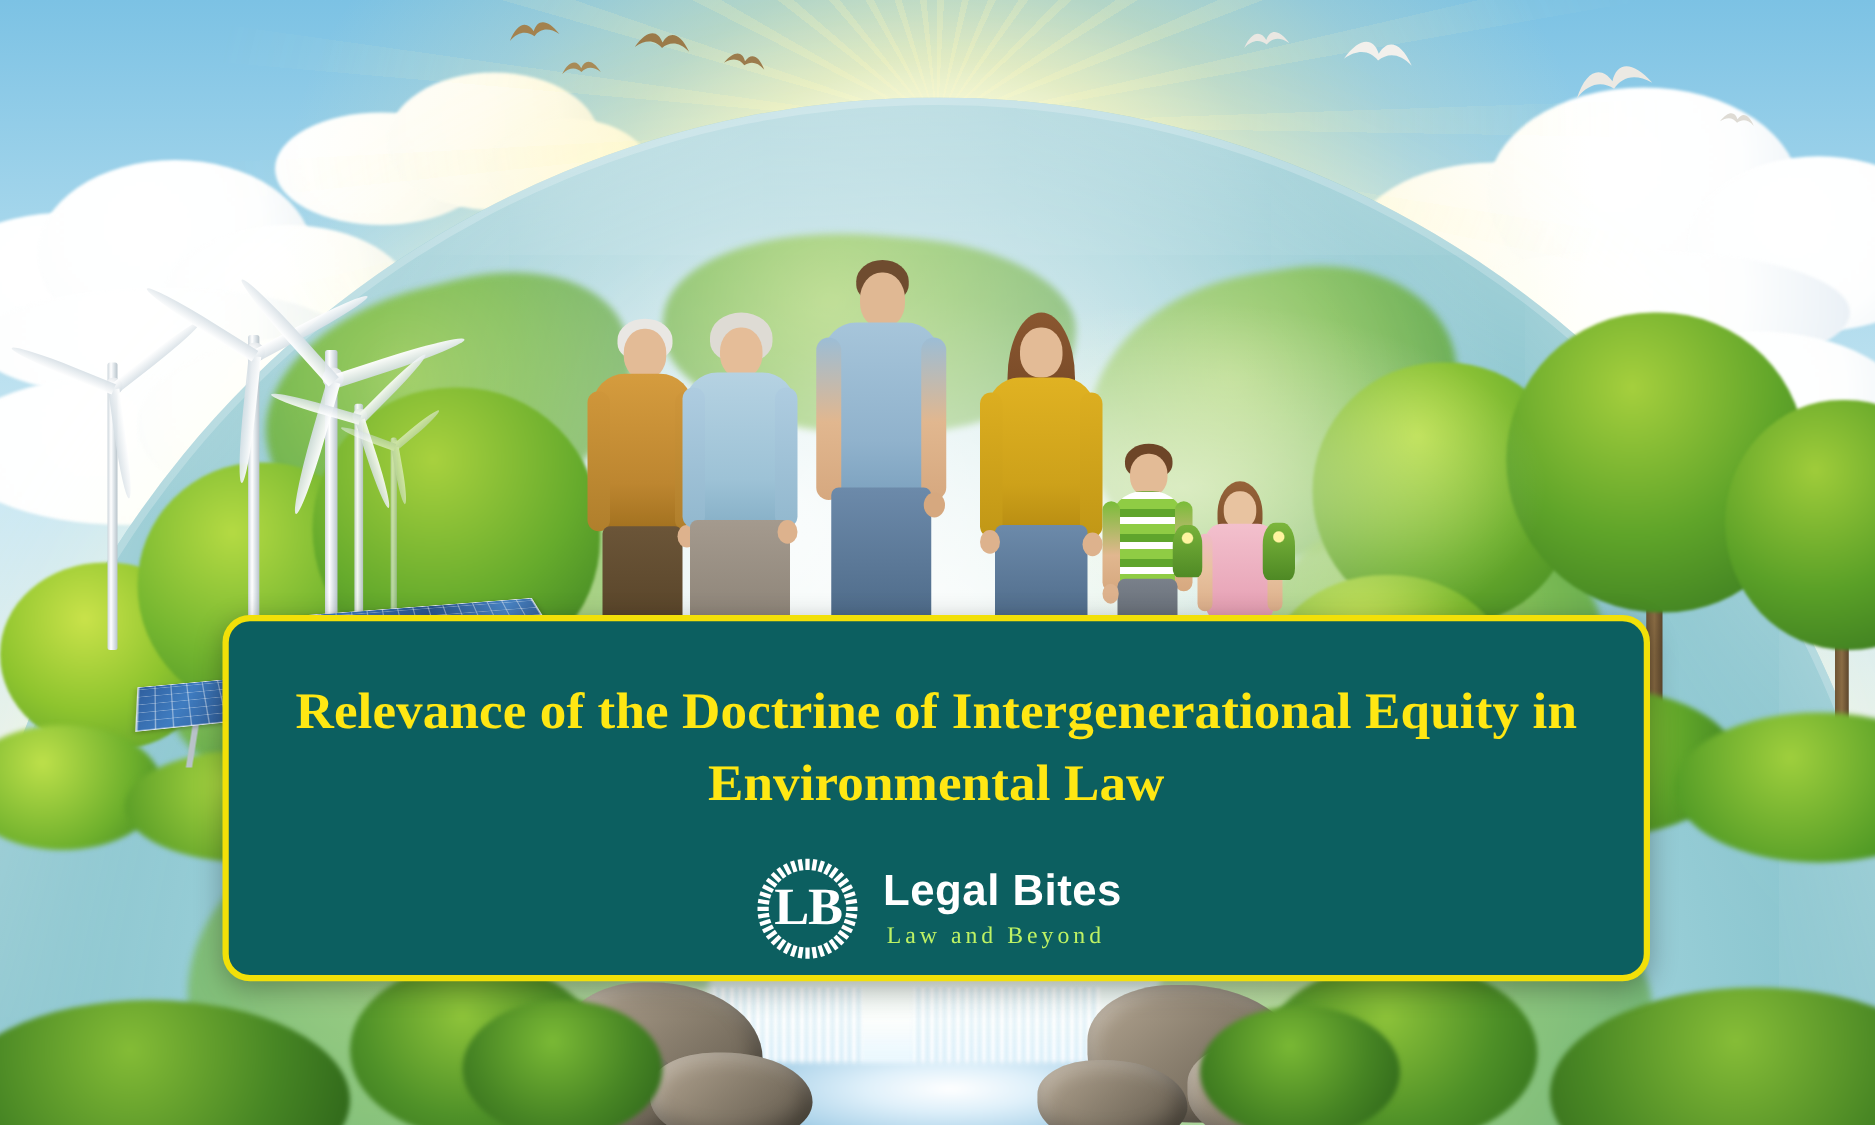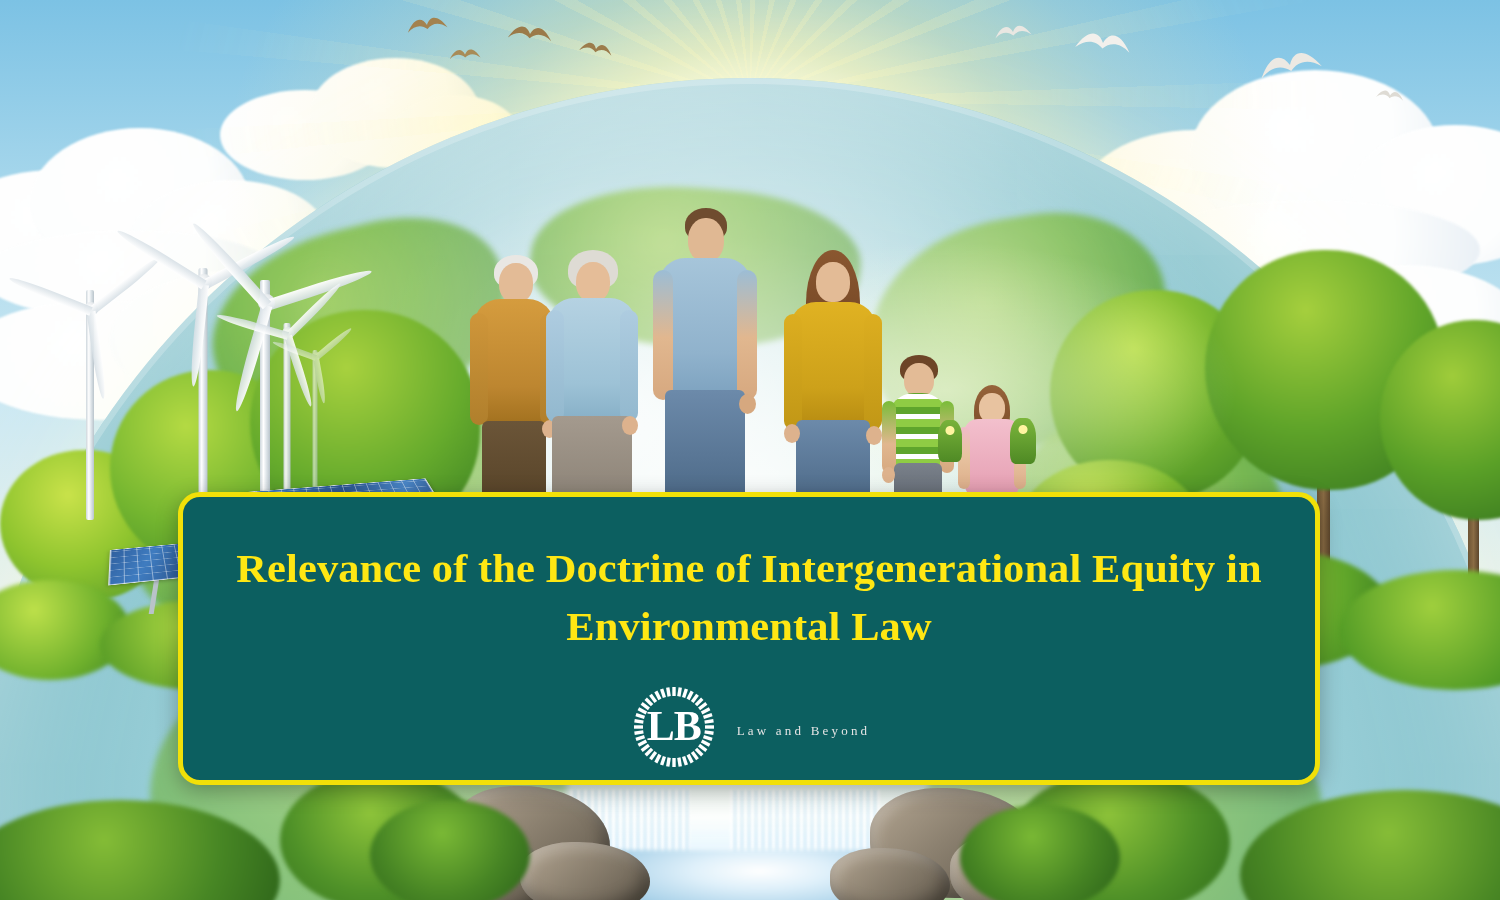--- a/index.html
+++ b/index.html
@@ -197,22 +197,22 @@
     color:#ffffff;
     font-family:"Liberation Serif", serif;
     font-weight:bold; font-size:42px; letter-spacing:-1px;
   }
   #logo-text { display:flex; flex-direction:column; }
   #logo-title {
     color:#ffffff; font-family:"Liberation Sans", sans-serif;
     font-weight:bold; font-size:35px; line-height:1; letter-spacing:.4px;
   }
   #logo-sub {
-    color:#e5e5e5; font-family:"Liberation Serif", serif;
-    font-size:13px; letter-spacing:3.2px; margin-top:8px; padding-left:3px;
+    color:#bef264; font-family:"Liberation Serif", serif;
+    font-size:19px; letter-spacing:3.2px; margin-top:8px; padding-left:3px;
   }
   .haze {
     position:absolute; pointer-events:none;
   }
 </style>
 </head>
 <body>
 
 <div id="stage">
 
@@ -538,18 +538,19 @@
               <line x1="0" y1="-40" x2="0" y2="-31" transform="rotate(324)"></line>
               <line x1="0" y1="-40" x2="0" y2="-31" transform="rotate(333)"></line>
               <line x1="0" y1="-40" x2="0" y2="-31" transform="rotate(342)"></line>
               <line x1="0" y1="-40" x2="0" y2="-31" transform="rotate(351)"></line>
             </g>
           </g>
         </svg>
         <span class="lb">LB</span>
       </div>
       <div id="logo-text">
+        <div id="logo-title">Legal Bites</div>
         <div id="logo-sub">Law and Beyond</div>
       </div>
     </div>
   </div>
 
 </div>
 
 </body></html>

